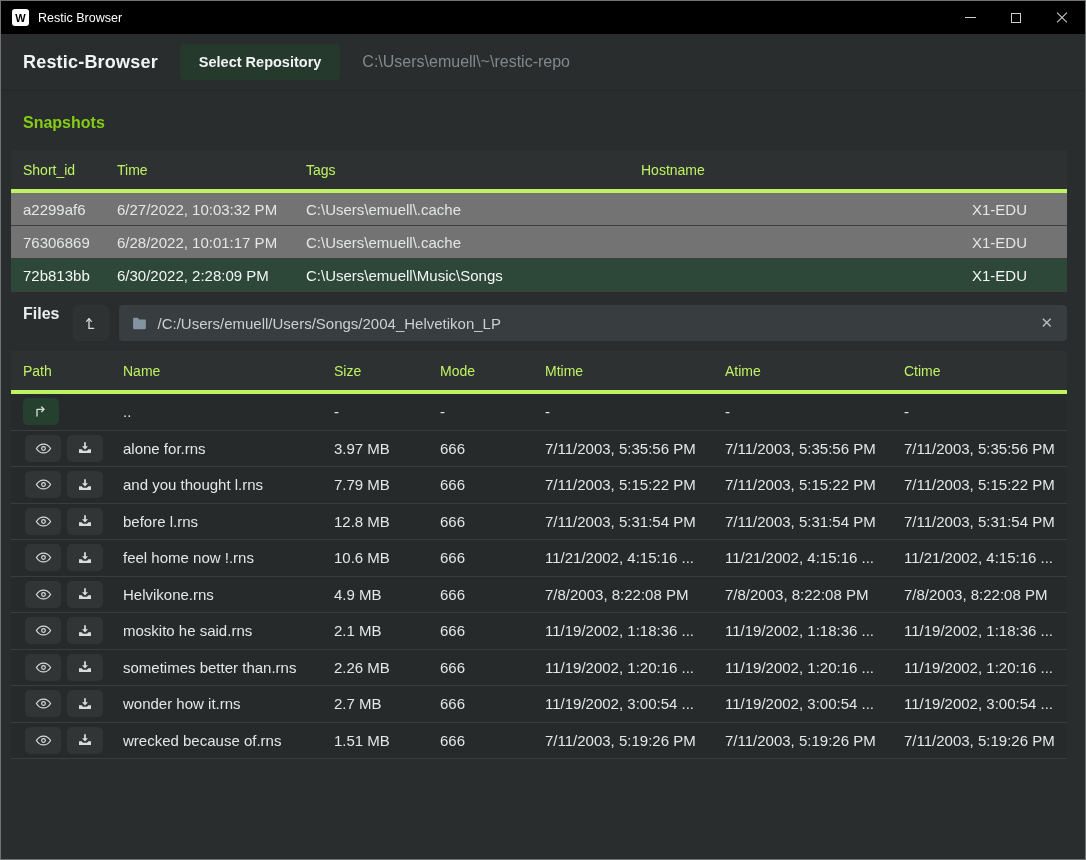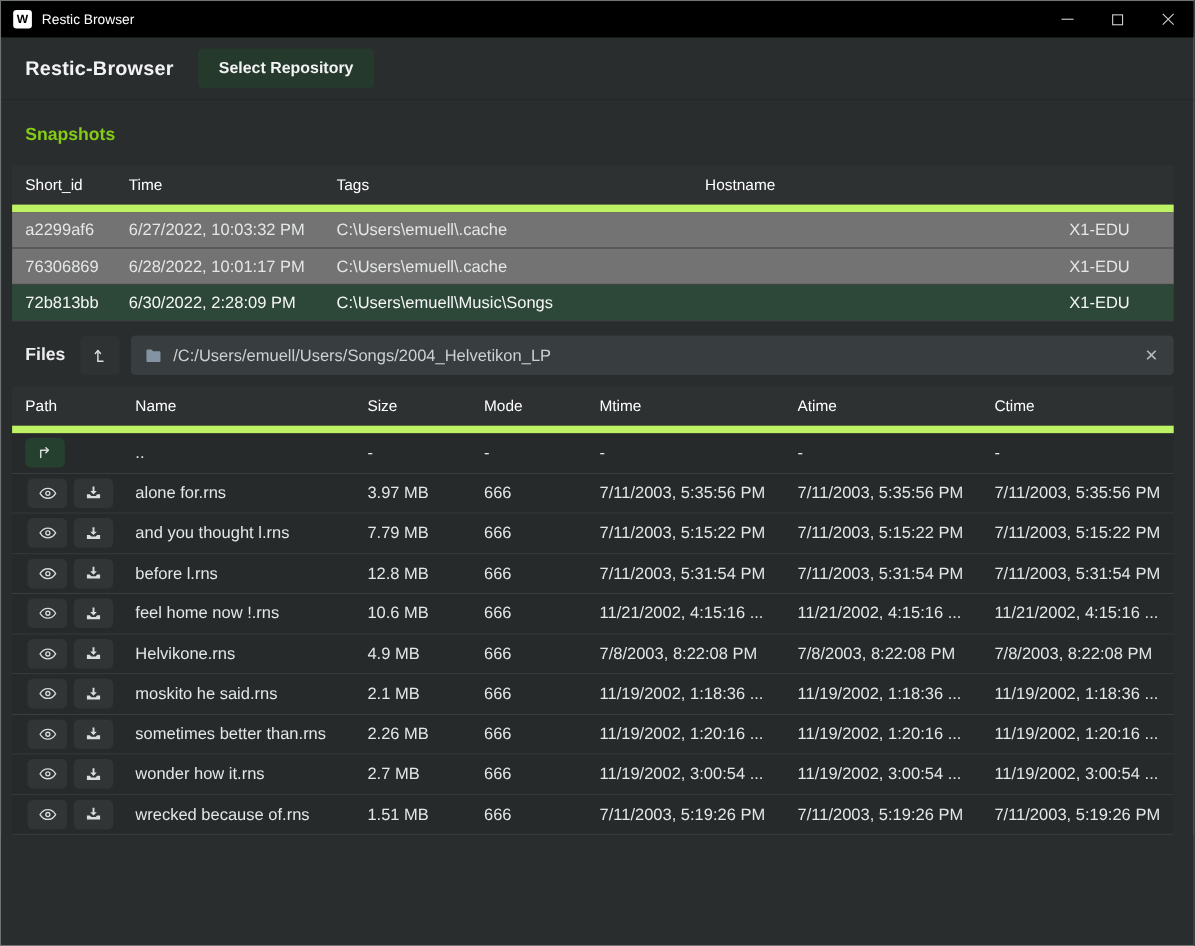--- a/index.html
+++ b/index.html
@@ -53,41 +53,41 @@
   .repo-path { color:#83898b; font-size:16px; }
 
   
   .section-title { font-size:16px; font-weight:bold; color:#84cc16; }
   .snapshots-title-wrap { padding:23px 22px 18px 22px; }
 
   
   .tbl { margin:0 18px 0 10px; }
   .hdr-row {
     display:grid; align-items:center; height:43px;
-    background:#2e3132; color:#ffffff; font-size:14px;
-    border-bottom:7px solid #bef264;
+    background:#2e3132; color:#bef264; font-size:14px;
+    border-bottom:4px solid #bef264;
   }
   .cell { padding-right:8px; white-space:nowrap; overflow:hidden; text-overflow:ellipsis; }
   .pad-first { padding-left:12px; }
 
   
   .snap-grid { grid-template-columns:106px 189px 335px 331px 1fr; }
   .snap-row {
     display:grid; align-items:center; height:33px;
     grid-template-columns:106px 189px 335px 331px 1fr;
     font-size:15px; color:#e4e6e7;
     border-bottom:1px solid #3c4041;
     background:#737373;
     cursor:default;
   }
   .snap-row.selected { background:#2d4839; color:#f4f6f5; }
 
   
   .files-bar {
-    display:flex; align-items:center; margin:13px 18px 10px 10px; gap:10px;
+    display:flex; margin:13px 18px 10px 10px; gap:10px;
   }
   .files-label { font-size:16px; font-weight:bold; color:#eceeee; margin-left:12px; margin-right:4px; }
   .sq-btn {
     width:36px; height:36px; border-radius:5px; background:#2e3233; border:none;
     display:flex; align-items:center; justify-content:center; color:#d9dbdc; cursor:pointer;
   }
   .path-bar {
     flex:1; height:36px; background:#383d3f; border-radius:4px;
     display:flex; align-items:center; padding:0 12px; gap:9px; cursor:text;
   }
@@ -129,20 +129,21 @@
       <span class="max-glyph"></span>
     </div>
     <div class="win-btn">
       <span class="close-glyph"></span>
     </div>
   </div>
 
   <div class="toolbar">
     <div class="app-name">Restic-Browser</div>
     <button class="select-repo-btn">Select Repository</button>
+    <div class="repo-path">C:\Users\emuell\~\restic-repo</div>
   </div>
 
   <div class="snapshots-title-wrap">
     <span class="section-title">Snapshots</span>
   </div>
 
   <div class="tbl">
     <div class="hdr-row snap-grid">
       <div class="cell pad-first">Short_id</div>
       <div class="cell">Time</div>

